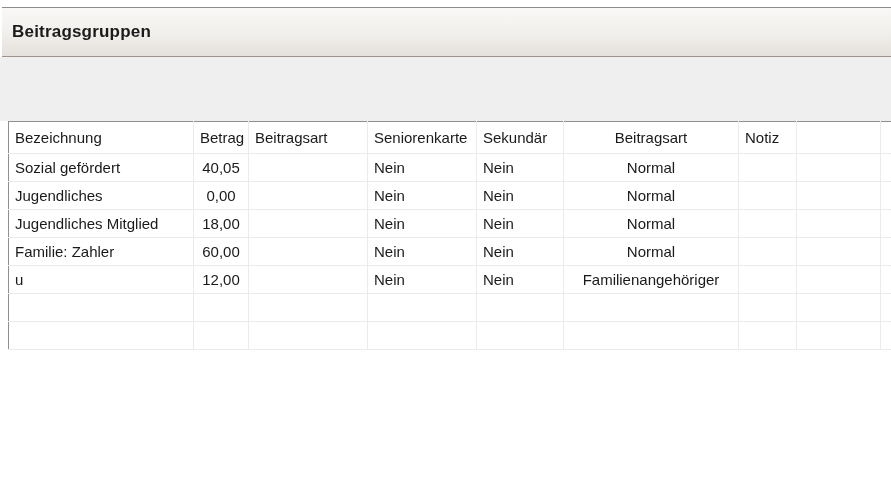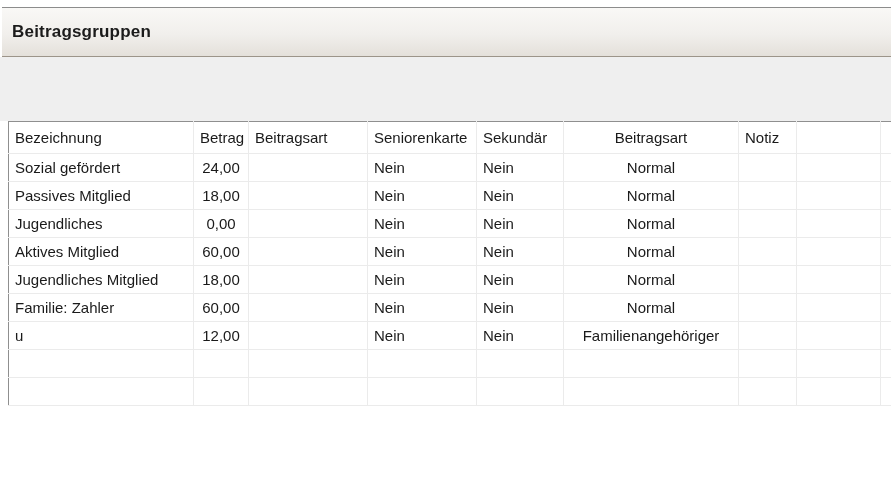--- a/index.html
+++ b/index.html
@@ -114,54 +114,32 @@
           <th>Sekundär</th>
           <th class="num">Beitragsart</th>
           <th>Notiz</th>
           <th></th>
           <th></th>
         </tr>
       </thead>
       <tbody>
         <tr>
           <td>Sozial gefördert</td>
-          <td class="num">24,00</td>
-          <td></td>
-          <td>Nein</td>
-          <td>Nein</td>
-          <td class="num">Normal</td>
-          <td></td>
-          <td></td>
-          <td></td>
-        </tr>
-        <tr>
-          <td>Passives Mitglied</td>
-          <td class="num">18,00</td>
+          <td class="num">40,05</td>
           <td></td>
           <td>Nein</td>
           <td>Nein</td>
           <td class="num">Normal</td>
           <td></td>
           <td></td>
           <td></td>
         </tr>
         <tr>
           <td>Jugendliches</td>
           <td class="num">0,00</td>
-          <td></td>
-          <td>Nein</td>
-          <td>Nein</td>
-          <td class="num">Normal</td>
-          <td></td>
-          <td></td>
-          <td></td>
-        </tr>
-        <tr>
-          <td>Aktives Mitglied</td>
-          <td class="num">60,00</td>
           <td></td>
           <td>Nein</td>
           <td>Nein</td>
           <td class="num">Normal</td>
           <td></td>
           <td></td>
           <td></td>
         </tr>
         <tr>
           <td>Jugendliches Mitglied</td>

